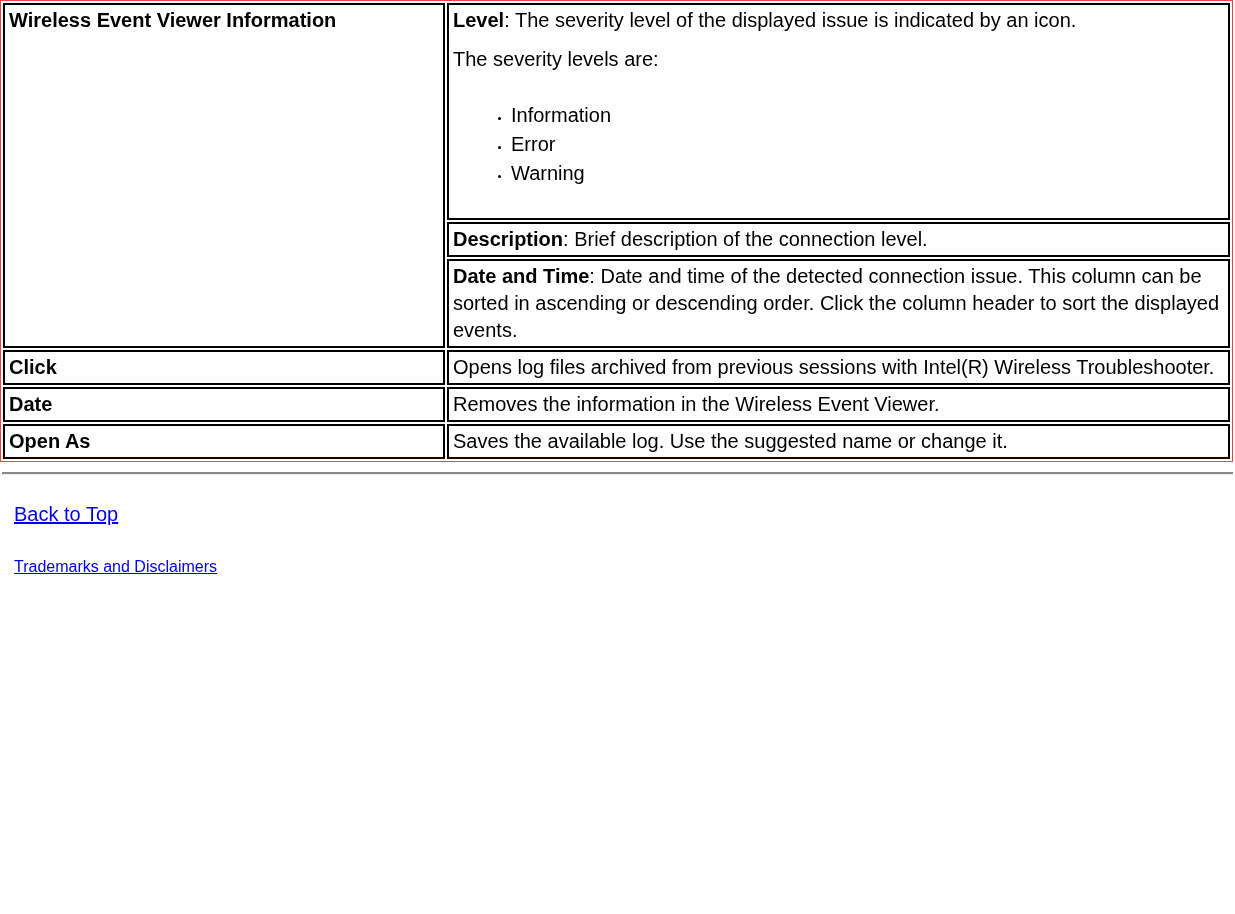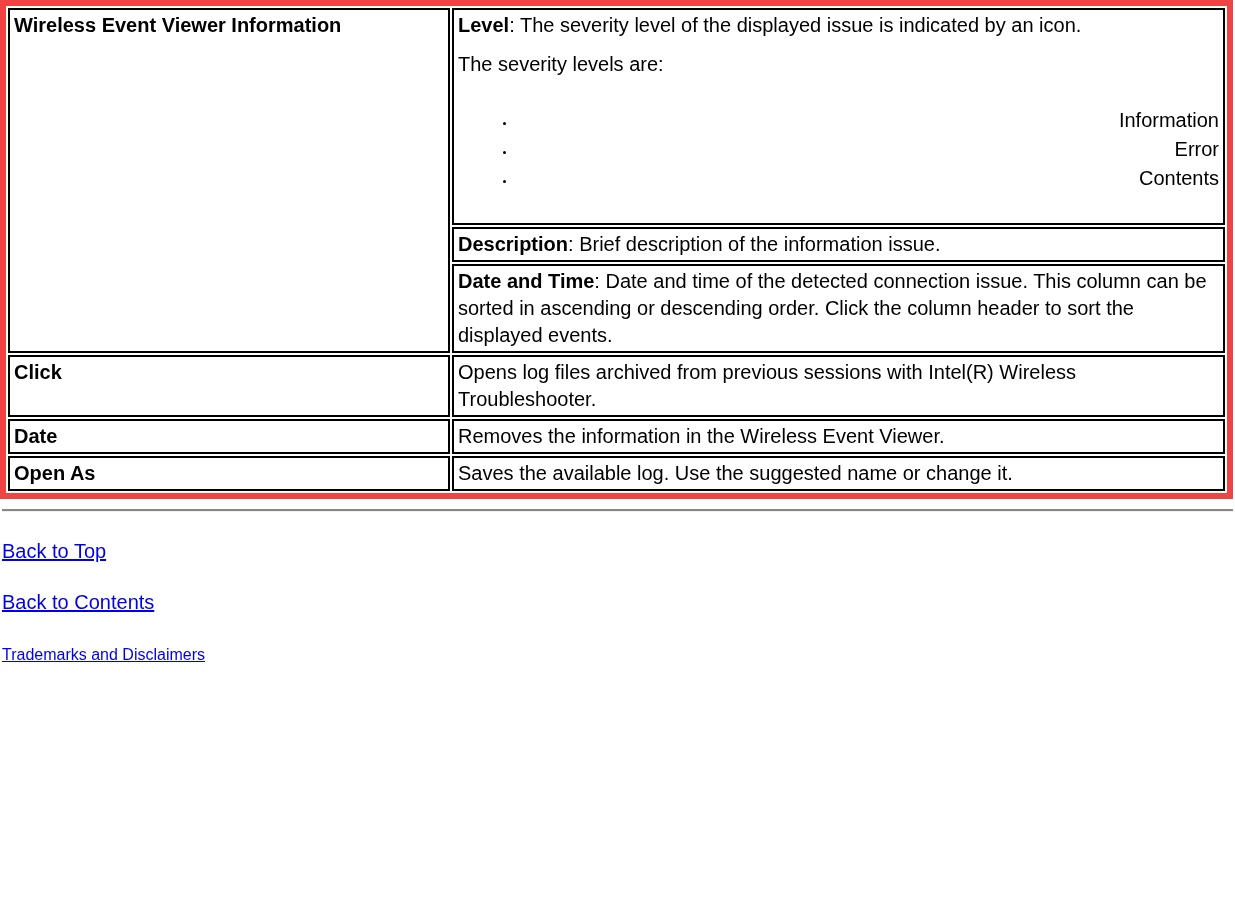--- a/index.html
+++ b/index.html
@@ -6,37 +6,36 @@
     font-family: Verdana, Geneva, sans-serif;
     font-size: 20px;
     margin: 0;
     padding: 0;
     width: 1235px;
     color: #000;
   }
   table.main {
     border-collapse: separate;
     border-spacing: 2px;
-    border: 6px solid #ef4444;
+    border: 1px solid #ef4444;
     width: 1233px;
     margin: 0;
   }
   table.main td {
     border: 2px solid #000;
     padding: 2px 4px;
     vertical-align: top;
     font-size: 20px;
     line-height: 1.35;
   }
   .bold { font-weight: bold; }
   ul {
     list-style-type: disc;
     margin: 0;
     padding-left: 58px;
-    text-align: right;
   }
   ul li {
     padding: 1px 0;
     font-size: 20px;
   }
   ul li::marker {
     font-size: 10px;
   }
   p.inner {
     margin: 0;
@@ -47,21 +46,21 @@
     margin-top: 28px;
     margin-bottom: 28px;
   }
   hr {
     margin: 10px 2px 0 2px;
     border: none;
     border-top: 2px solid #888;
     border-bottom: 1px solid #eee;
   }
   .links {
-    padding: 0 2px;
+    padding: 0 14px;
   }
   .links p {
     margin: 28px 0;
   }
   .links a {
     color: #0000EE;
     text-decoration: underline;
     cursor: pointer;
   }
   .links a.small {
@@ -76,28 +75,28 @@
   <tbody>
       <tr>
     <td class="col1 bold" rowspan="3">Wireless Event Viewer Information</td>
     <td>
       <p class="inner"><span class="bold">Level</span><span>: The severity level of the displayed issue is indicated by an icon.</span></p>
       <p class="inner gap-top">The severity levels are:</p>
       <div class="list-wrap">
         <ul>
           <li>Information</li>
           <li>Error</li>
-          <li>Contents</li>
+          <li>Warning</li>
         </ul>
       </div>
     </td>
   </tr>
   <tr>
     <td>
-      <span class="bold">Description</span><span>: Brief description of the information issue.</span>
+      <span class="bold">Description</span><span>: Brief description of the connection level.</span>
     </td>
   </tr>
   <tr>
     <td>
       <span class="bold">Date and Time</span><span>: Date and time of the detected connection issue. This column can be sorted in ascending or descending order. Click the column header to sort the displayed events.</span>
     </td>
   </tr>
   <tr>
     <td class="col1 bold">Click</td>
     <td>Opens log files archived from previous sessions with Intel(R) Wireless Troubleshooter.</td>
@@ -110,15 +109,14 @@
     <td class="col1 bold">Open As</td>
     <td>Saves the available log. Use the suggested name or change it.</td>
   </tr>
 </tbody>
   </table>
 
 <hr>
 
 <div class="links">
   <p><a>Back to Top</a></p>
-  <p><a>Back to Contents</a></p>
   <p><a class="small">Trademarks and Disclaimers</a></p>
 </div>
 
 </body></html>

